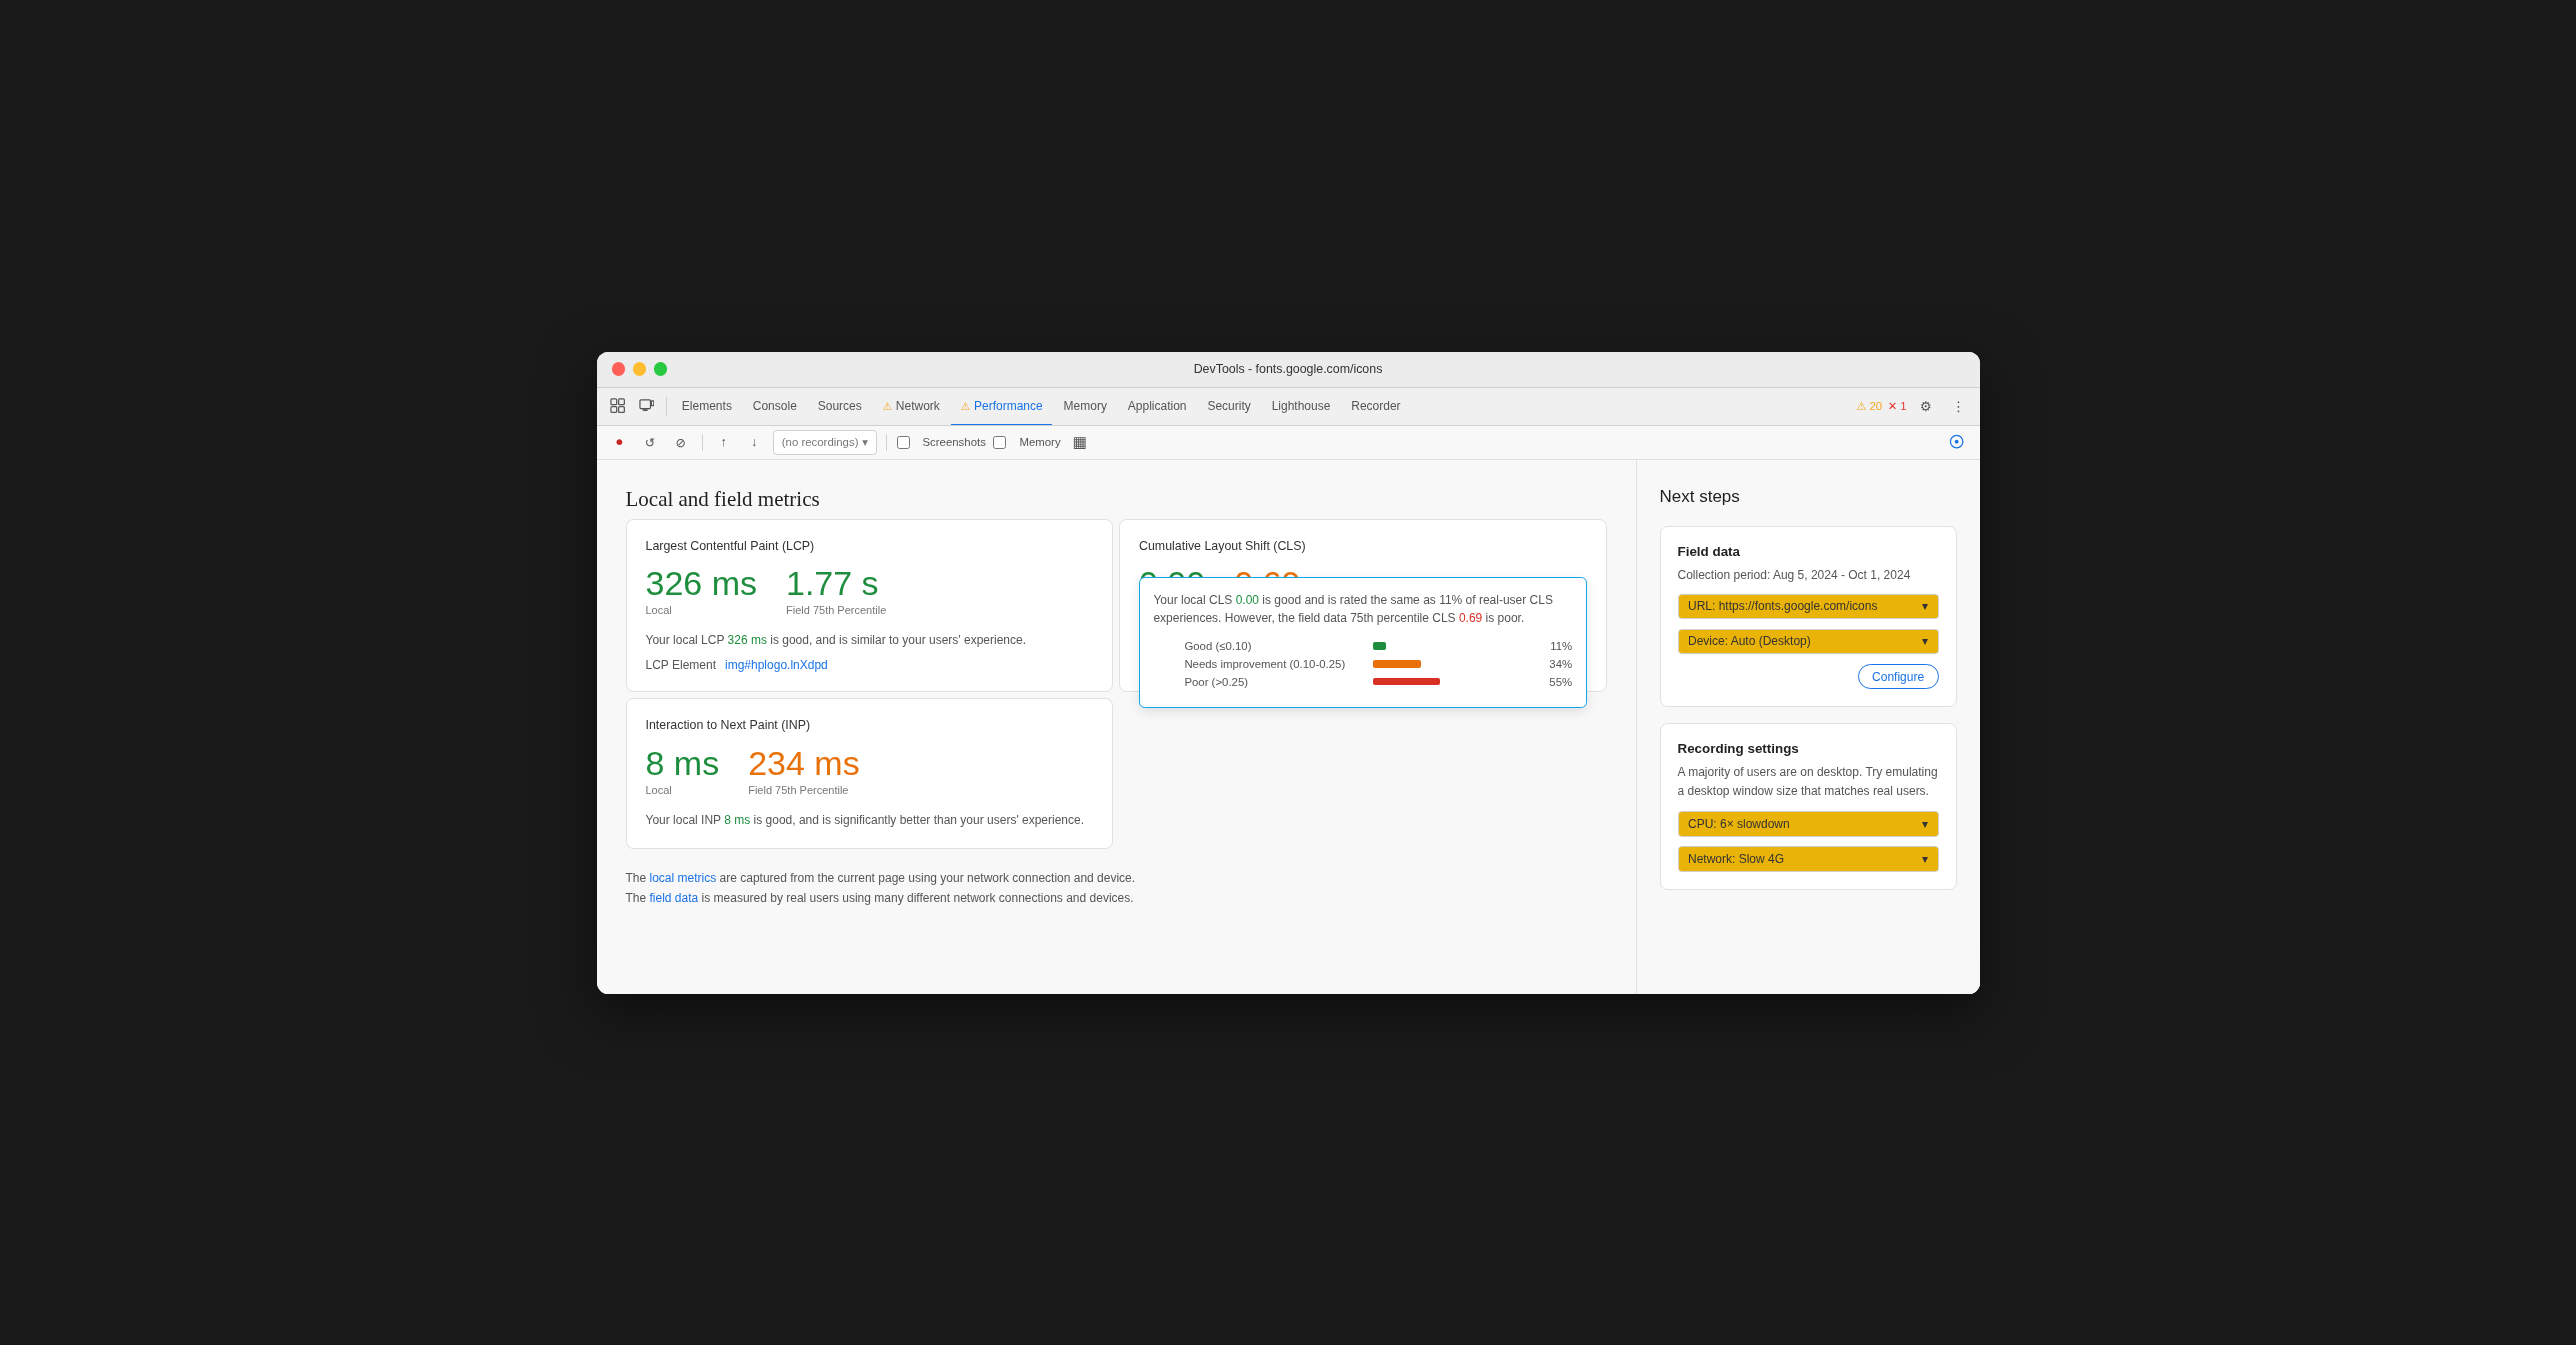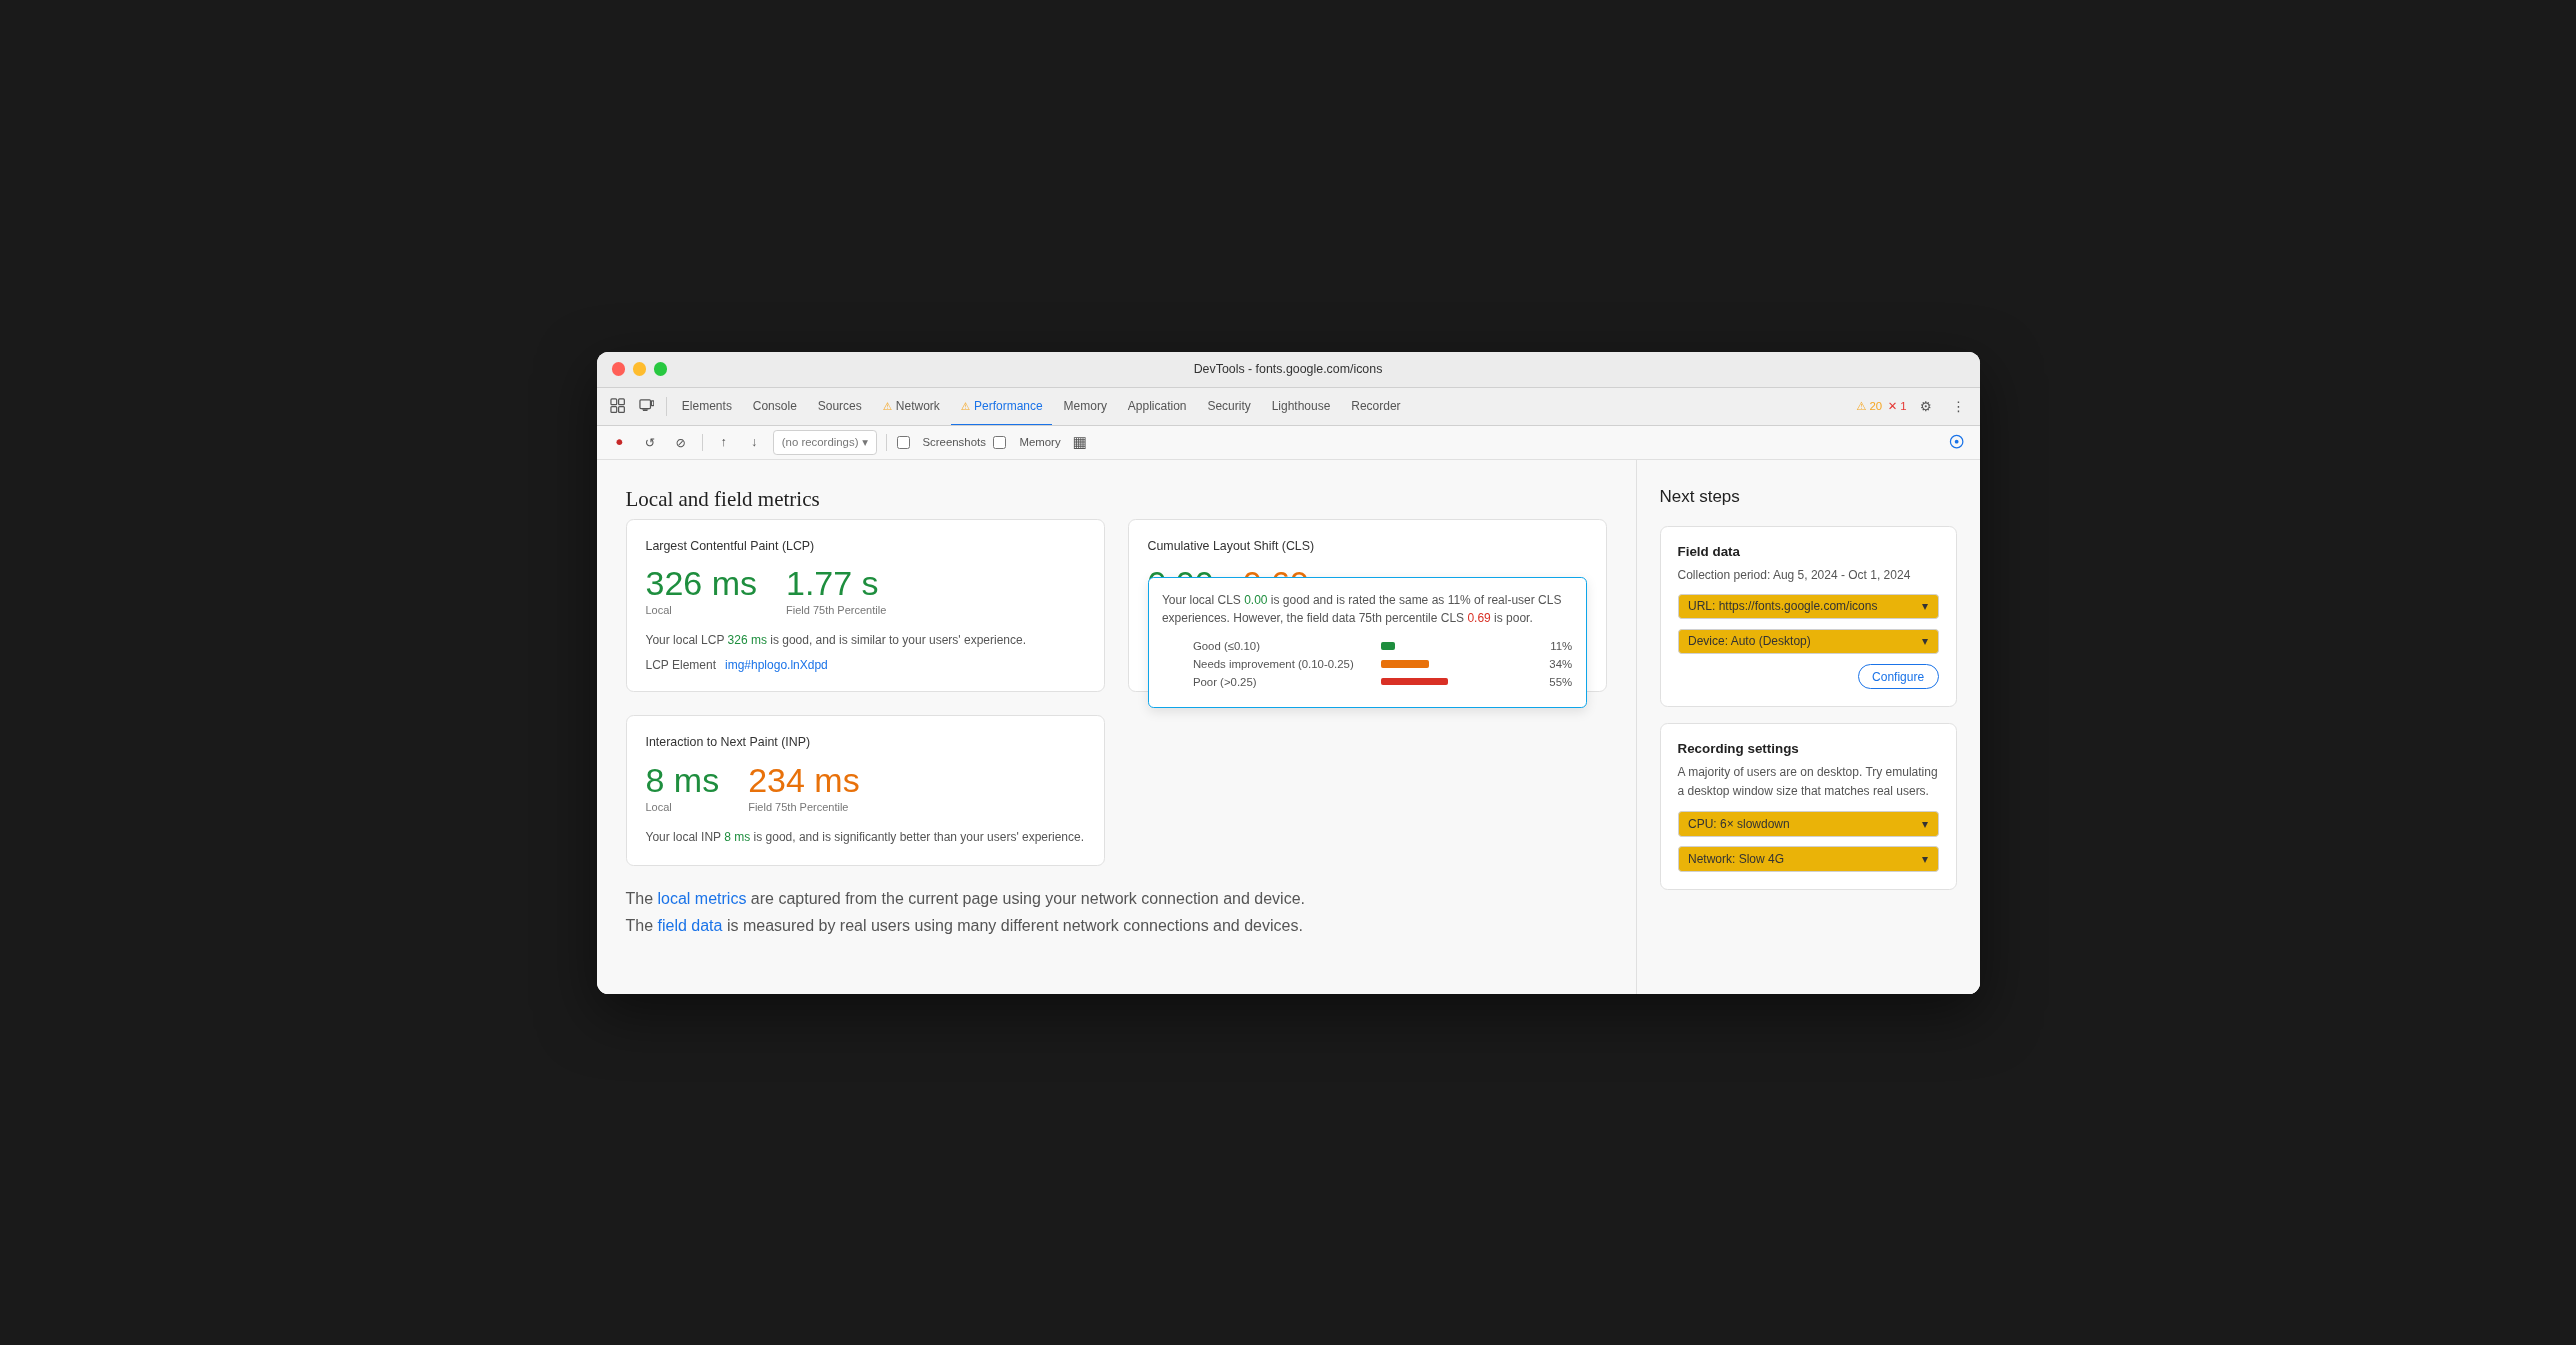--- a/index.html
+++ b/index.html
@@ -194,21 +194,21 @@
     .section-title {
       font-size: 21px;
       font-weight: 500;
       color: #222;
       margin-bottom: 7px;
       font-family: Liberation Serif, serif;
     }
     .metrics-grid {
       display: grid;
       grid-template-columns: 1fr 1fr;
-      gap: 23px;
+      gap: 6px;
     }
     .metric-card {
       background: white;
       border: 1px solid #e0e0e0;
       border-radius: 7.6px;
       padding: 19px;
     }
     .metric-title {
       font-size: 12.4px;
       font-weight: 500;
@@ -292,21 +292,21 @@
     .cls-bar {
       height: 7.6px;
       border-radius: 1.9px;
     }
     .cls-bar.good { background: #1e8e3e; width: 13.4px; }
     .cls-bar.needs { background: #e8710a; width: 48px; }
     .cls-bar.poor { background: #d93025; width: 67px; }
     .cls-bar-pct { margin-left: auto; font-size: 11.4px; }
     .footer-text {
       margin-top: 19px;
-      font-size: 16px;
+      font-size: 12px;
       color: #555;
       line-height: 1.7;
     }
     .footer-text a {
       color: #1a73e8;
       text-decoration: none;
     }
     
     .next-steps-title {
       font-size: 17px;

